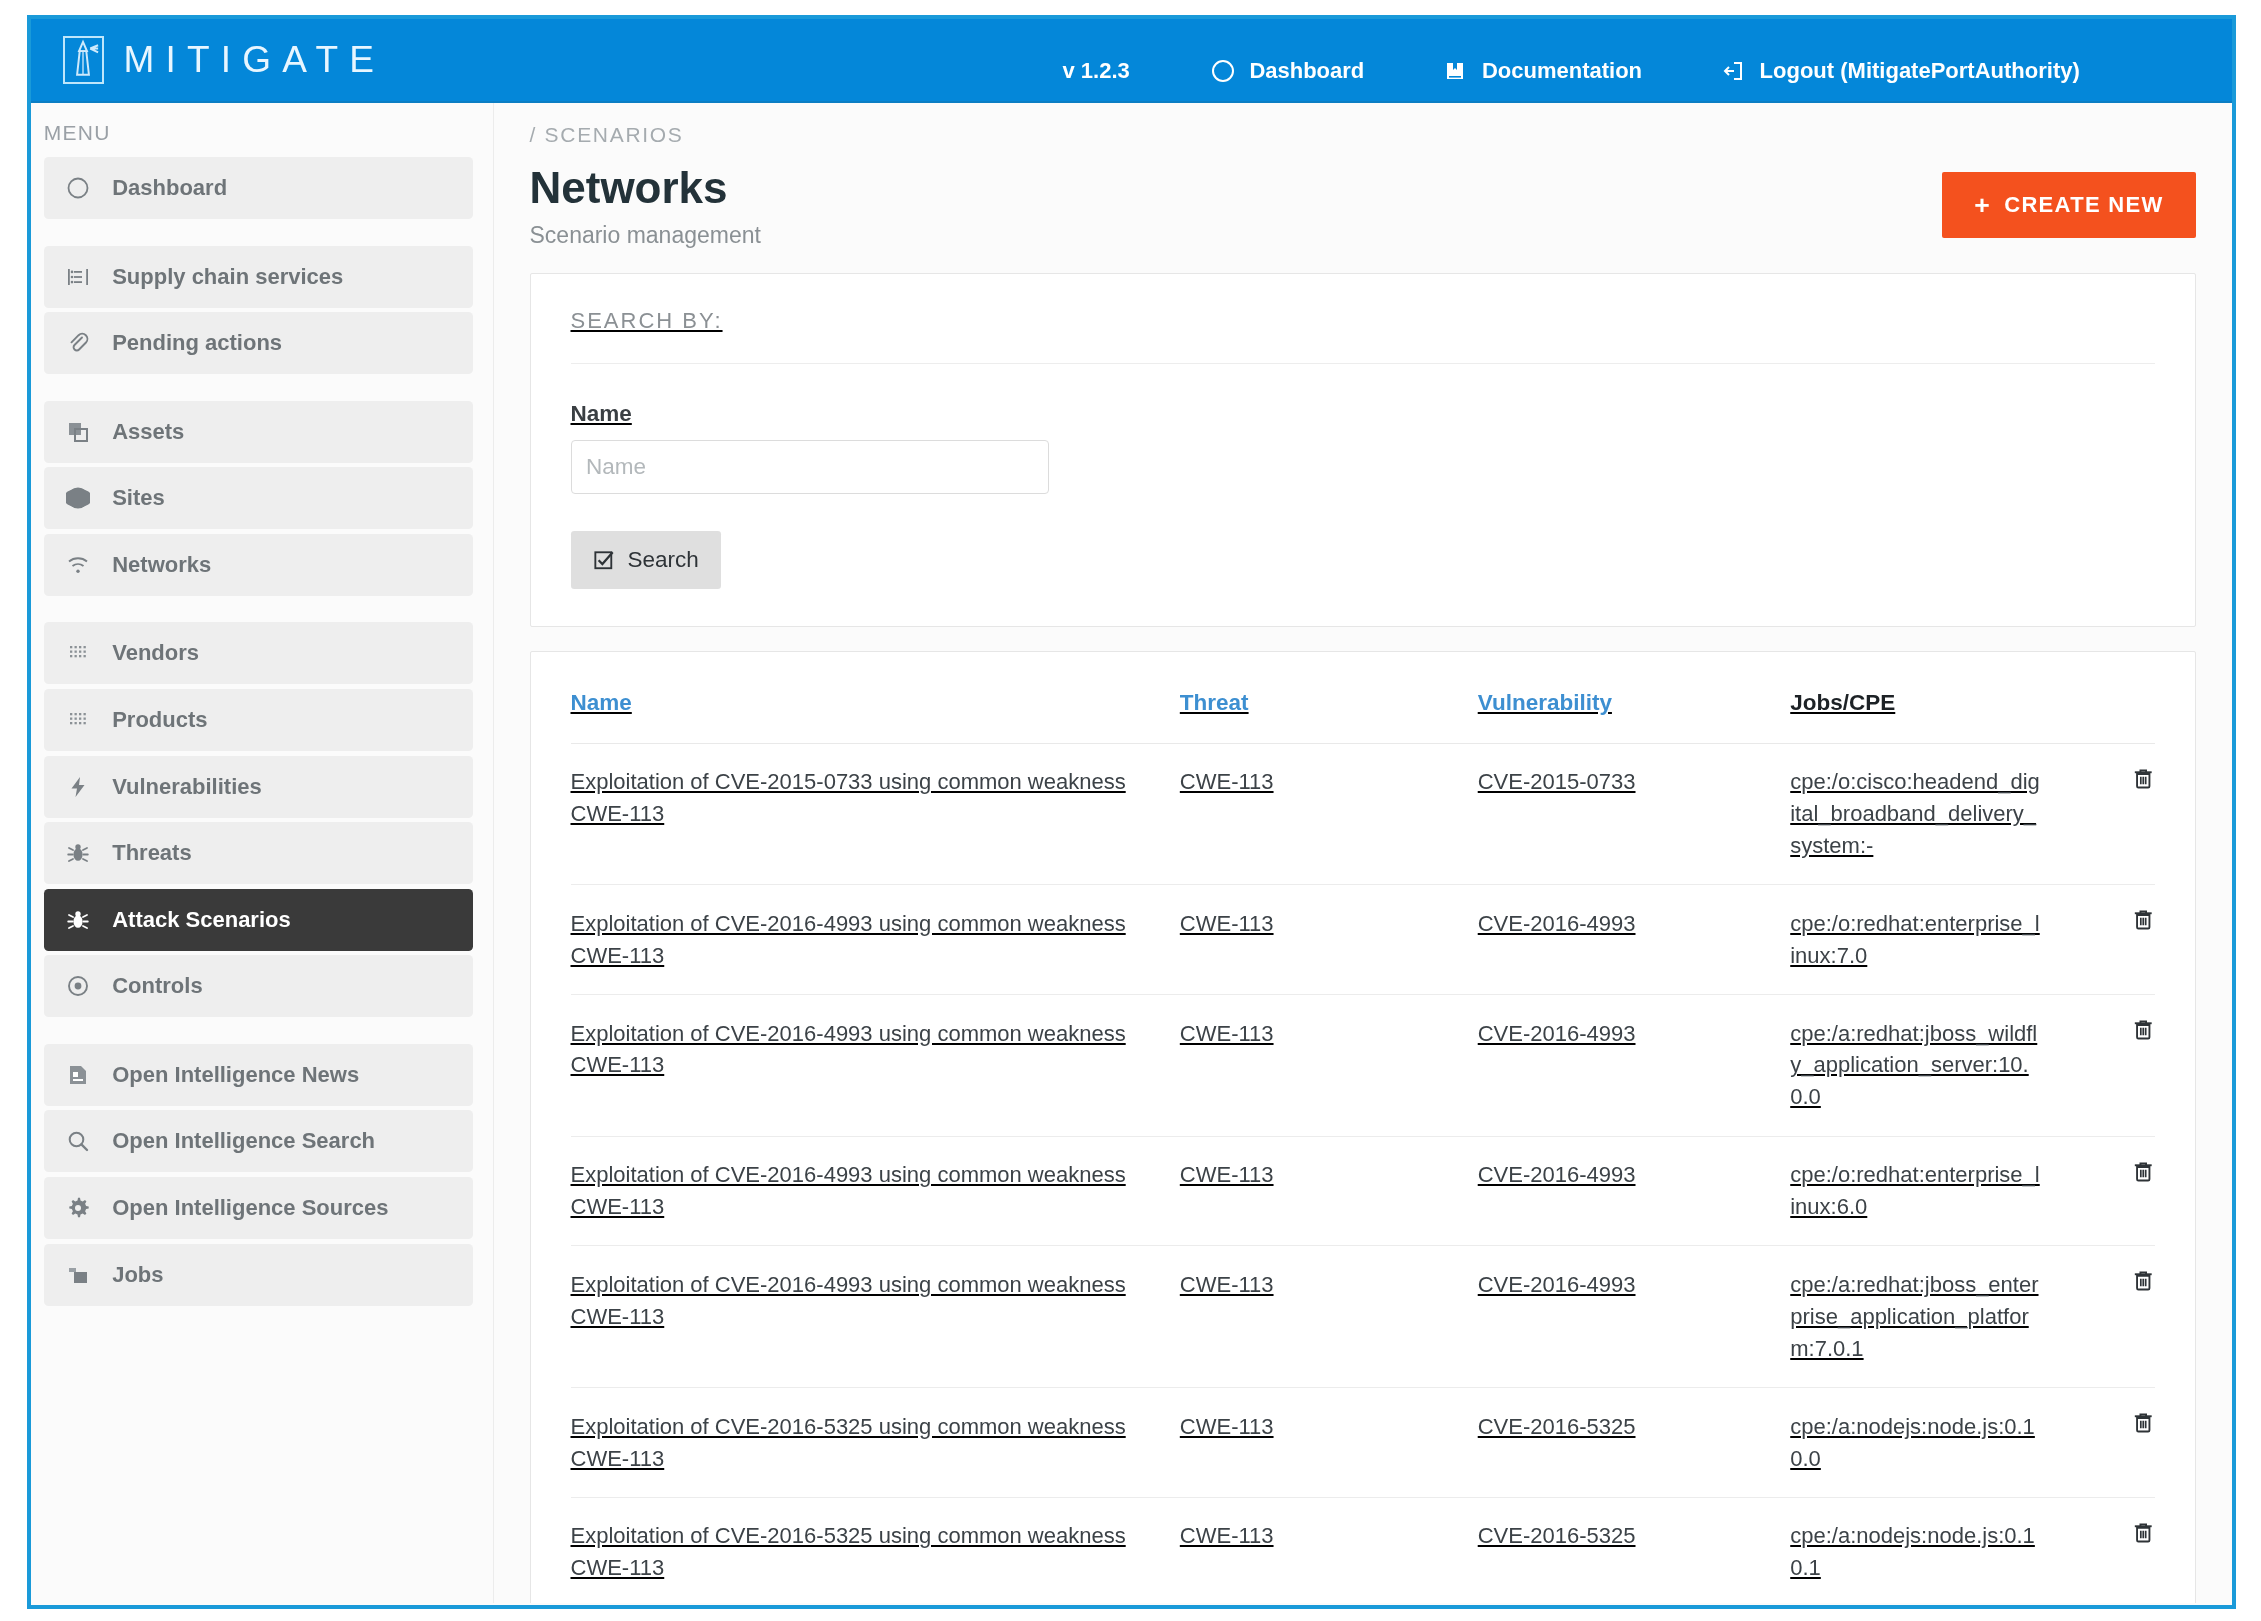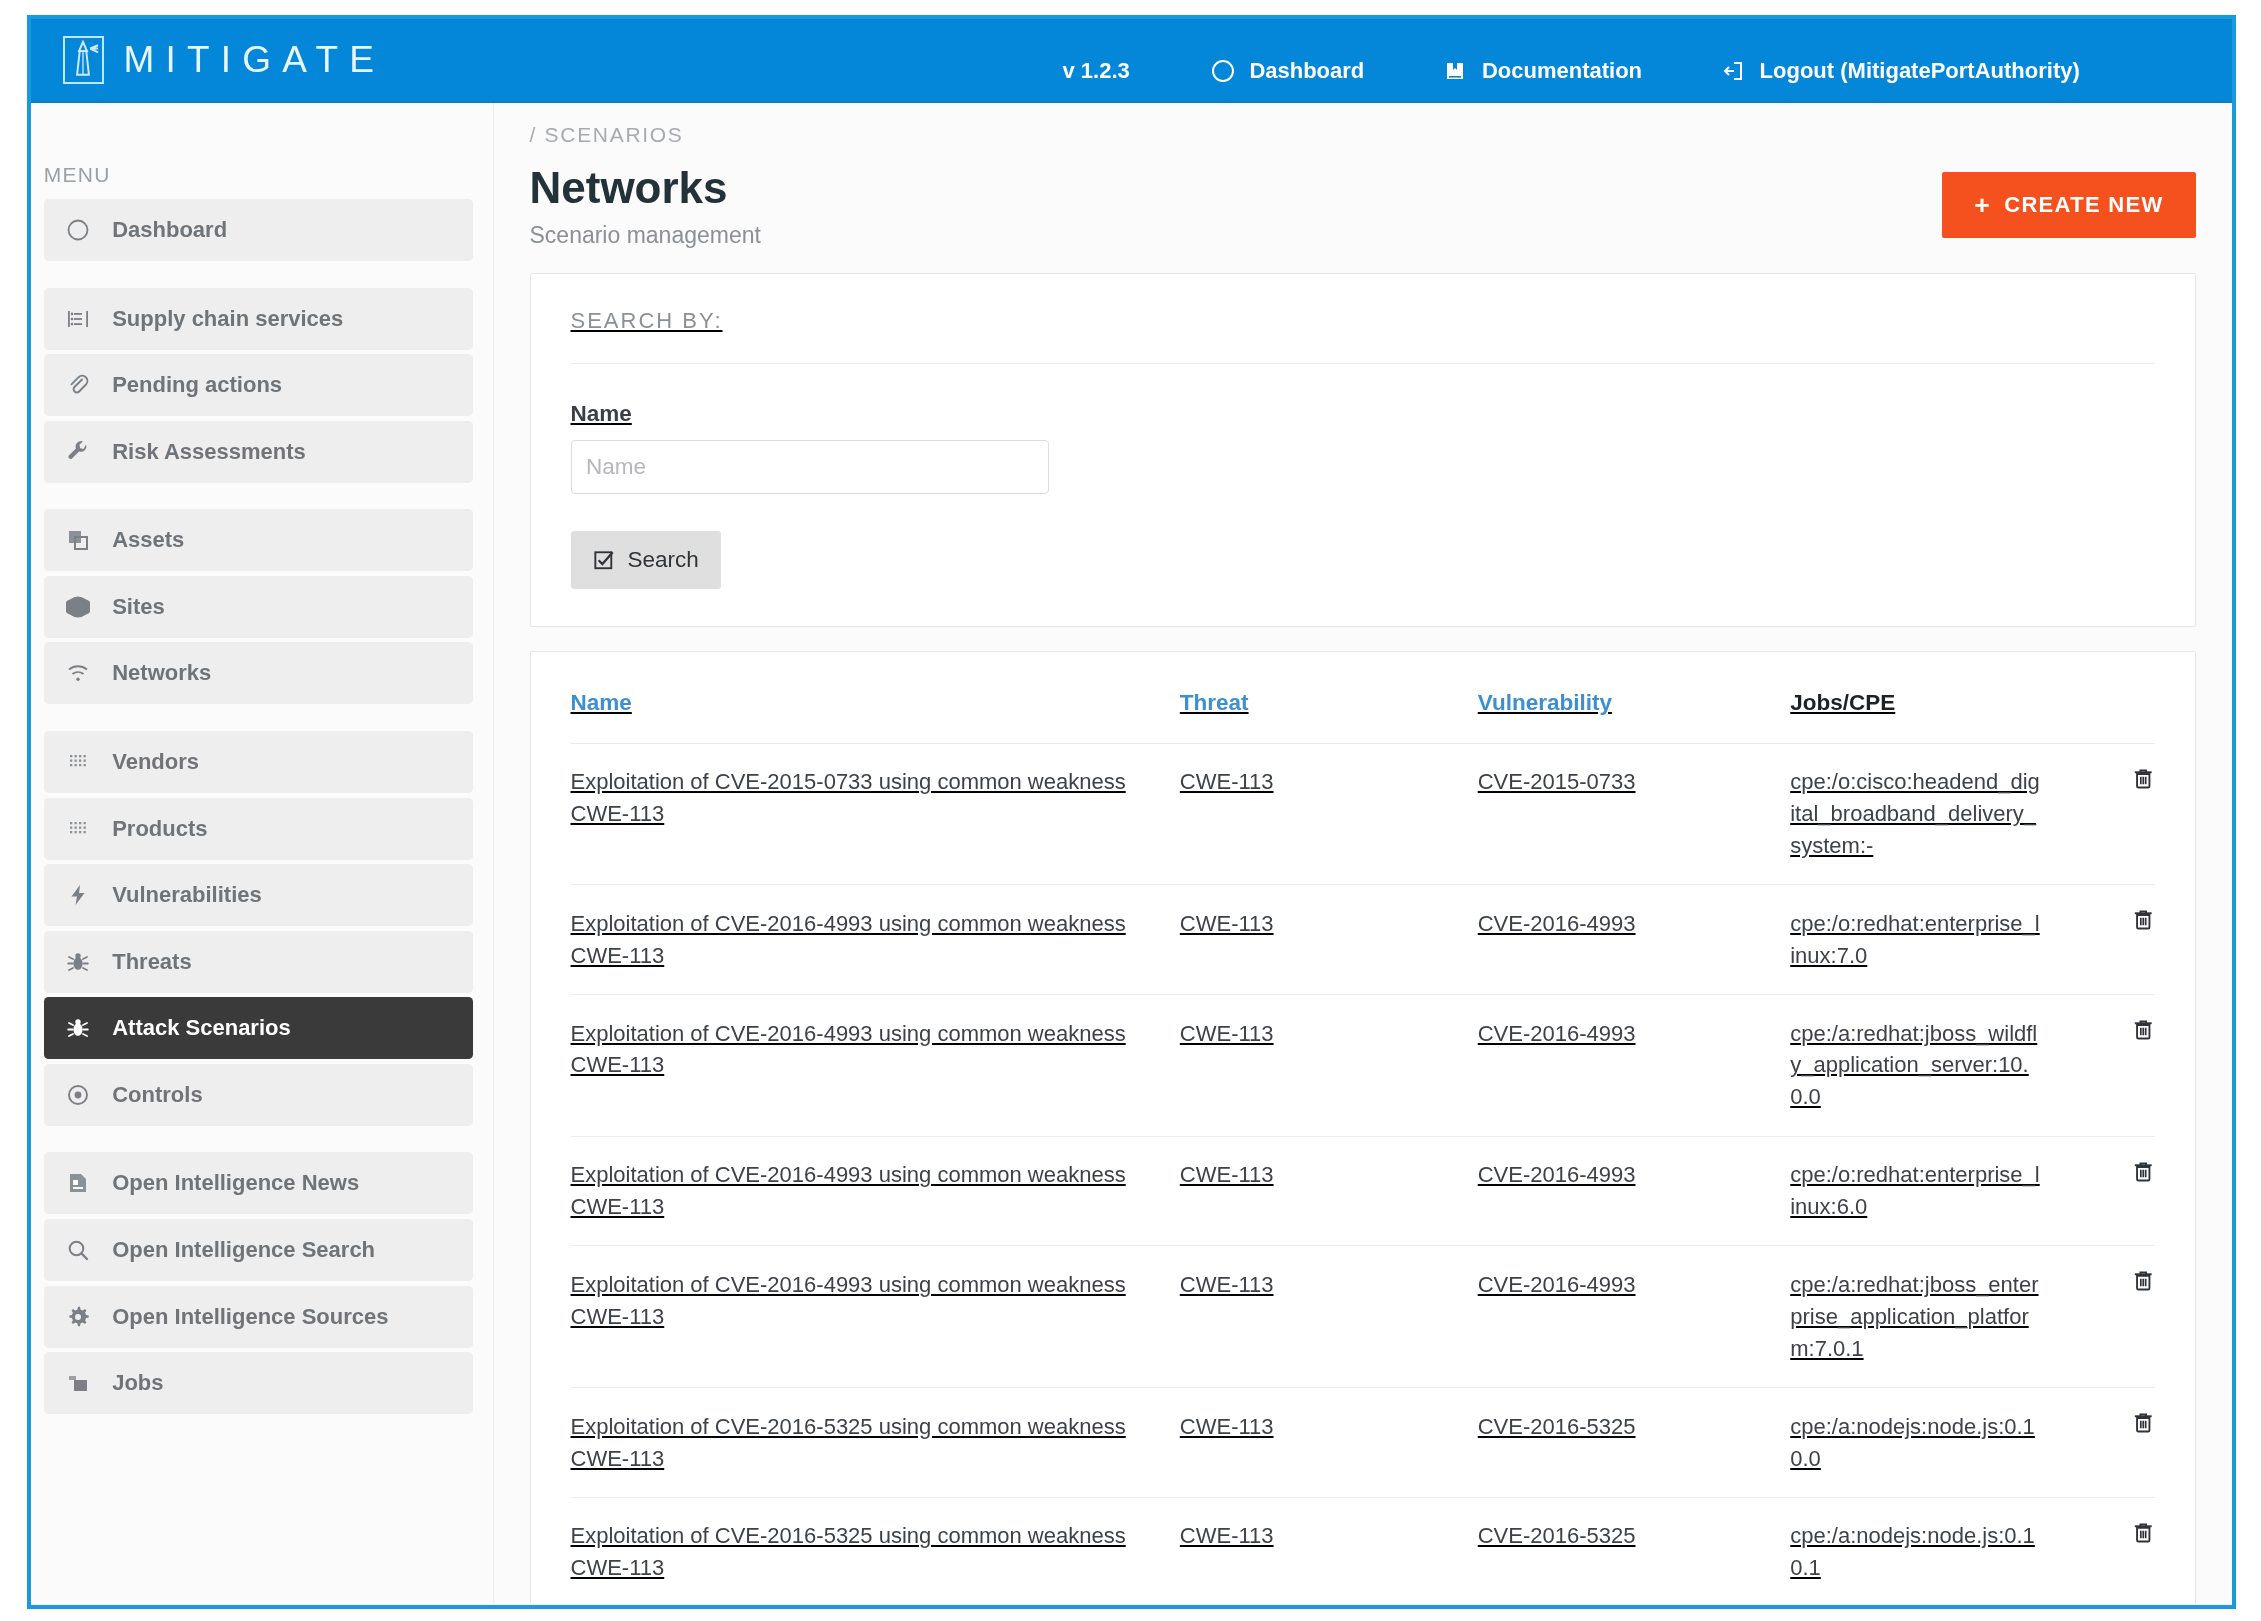--- a/index.html
+++ b/index.html
@@ -64,21 +64,21 @@
   
   .sidebar {
     width: 463px;
     background: #fbfbfb;
     padding: 18.5px 20px 0 13.2px;
     flex-shrink: 0;
     border-right: 0.7px solid #ececec;
   }
   .menu-label {
     color: #9aa0a6; font-size: 21px;
-    letter-spacing: 1.3px; margin-bottom: 12px; padding-left: 0px; margin-top: 42px;
+    letter-spacing: 1.3px; margin-bottom: 12px; padding-left: 0px;
   }
   .menu-group { margin-bottom: 26.5px; }
   .menu-item {
     display: flex; align-items: center;
     background: #eeeeee;
     border-radius: 4.6px;
     height: 62px;
     padding-left: 22.5px;
     margin-bottom: 4.6px;
     color: #6e7478;
@@ -286,28 +286,20 @@
           <span>Supply chain services</span>
         </div>
         <div class="menu-item">
           <span class="mi-ico">
             <svg width="24" height="24" viewBox="0 0 24 24">
               <path d="M16 6.5 L8.5 14 a3.2 3.2 0 0 0 4.6 4.5 L20 11.5 a5.2 5.2 0 0 0 -7.4 -7.3 L5.5 11.3" fill="none" stroke="#7a8085" stroke-width="1.9" stroke-linecap="round"></path>
             </svg>
           </span>
           <span>Pending actions</span>
         </div>
-        <div class="menu-item">
-          <span class="mi-ico">
-            <svg width="24" height="24" viewBox="0 0 24 24">
-              <path d="M20 4.5 a5.5 5.5 0 0 1 -7 7 L6 18.5 a2.2 2.2 0 0 1 -3.1 -3.1 L9.9 8.4 a5.5 5.5 0 0 1 7 -7 L13.5 4.8 l0.6 3.5 l3.5 0.6 Z" fill="#7a8085"></path>
-            </svg>
-          </span>
-          <span>Risk Assessments</span>
-        </div>
       </div>
 
       <div class="menu-group">
         <div class="menu-item">
           <span class="mi-ico">
             <svg width="24" height="24" viewBox="0 0 24 24">
               <rect x="3" y="3" width="12" height="12" fill="#8b9196"></rect>
               <rect x="9" y="9" width="12" height="12" fill="none" stroke="#7a8085" stroke-width="2"></rect>
             </svg>
           </span>

